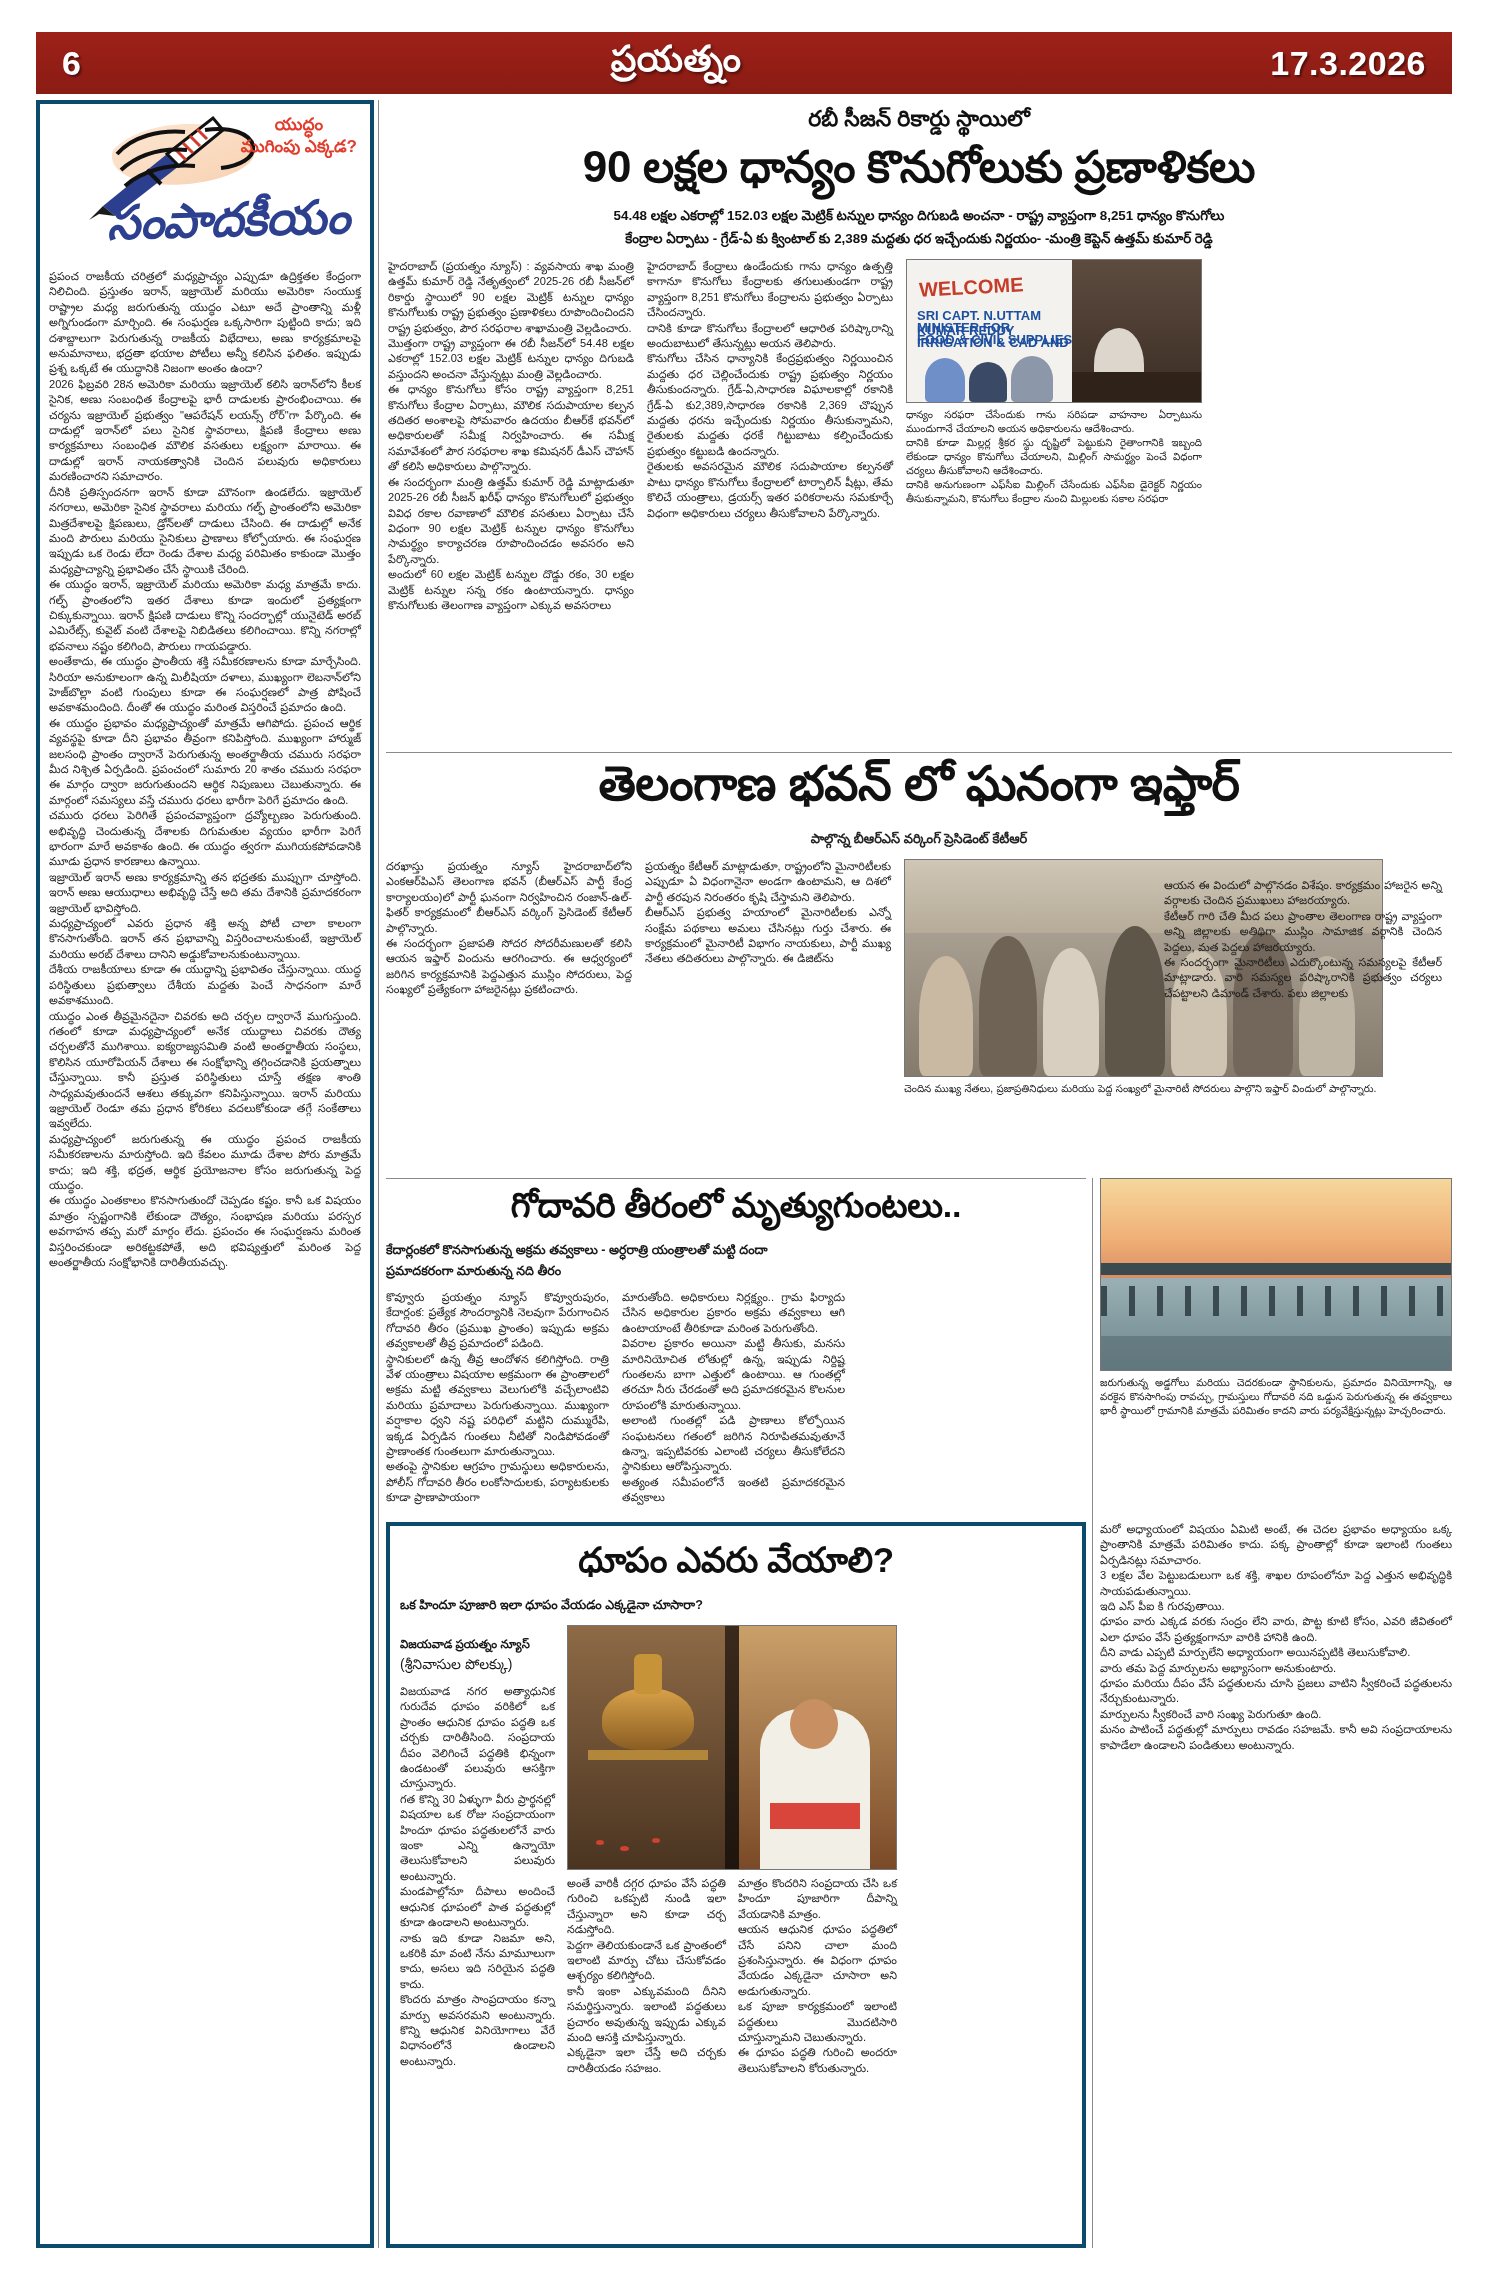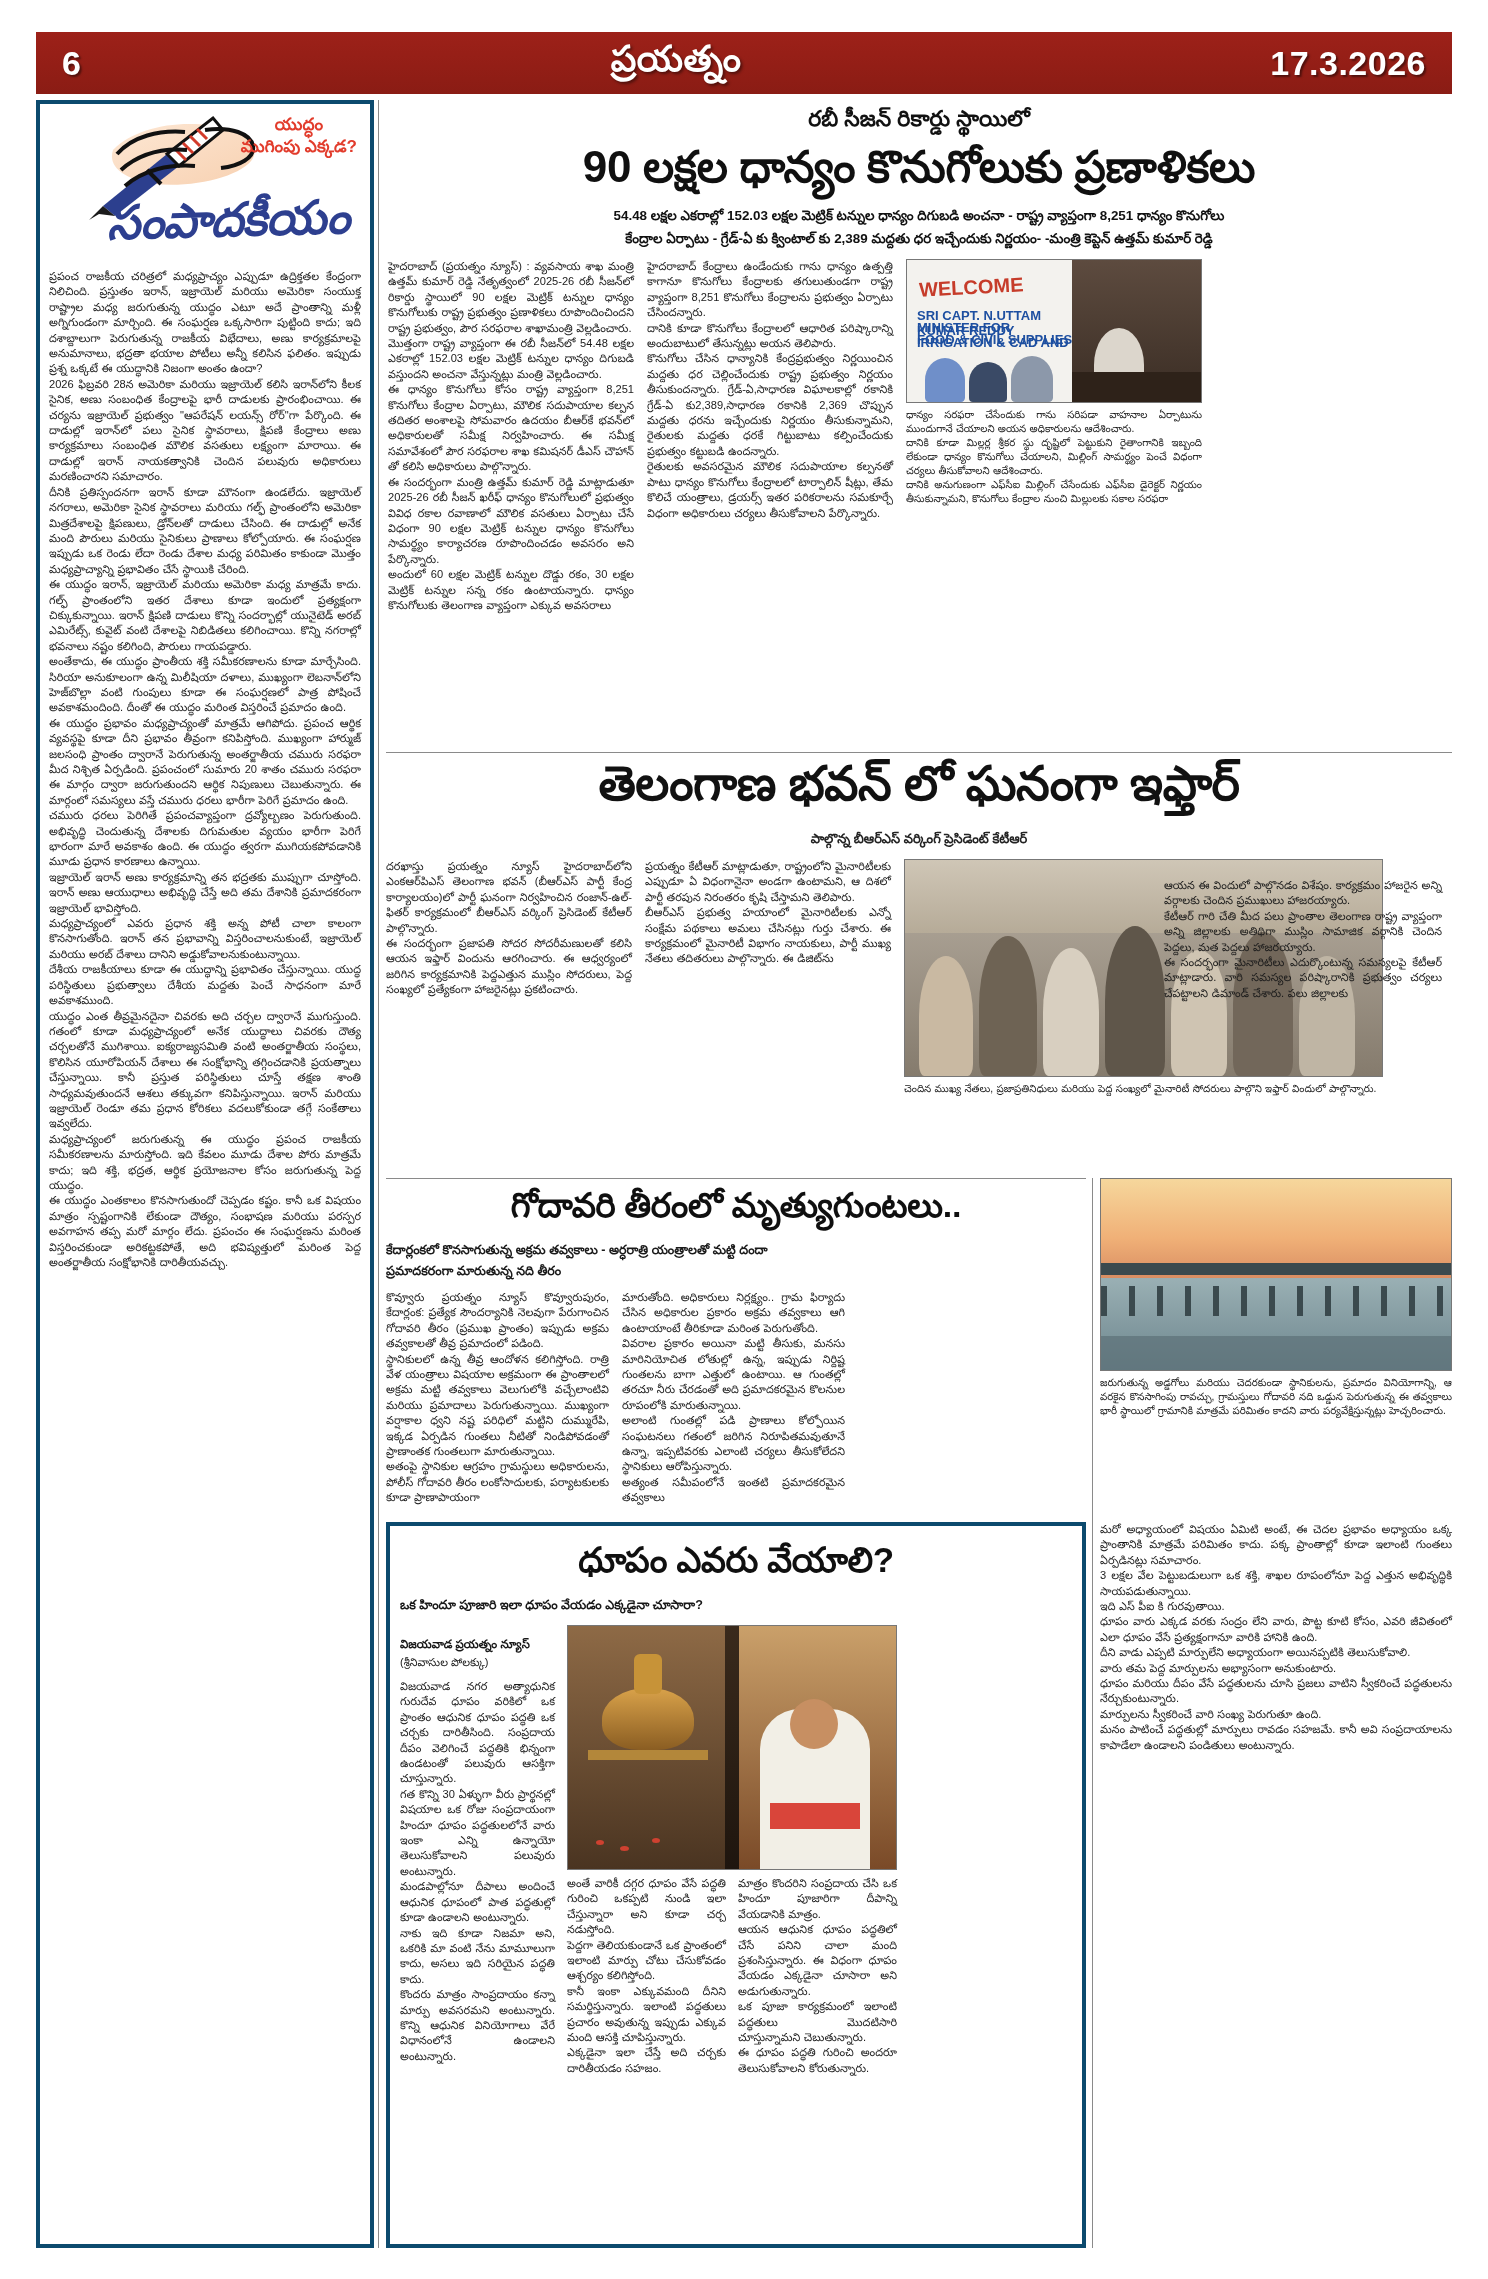--- a/index.html
+++ b/index.html
@@ -239,21 +239,21 @@
     color: #181818;
     margin-top: 9px;
   }
   .s4-byline {
     font-size: 11.6px;
     font-weight: bold;
     color: #181818;
     margin-top: 12px;
   }
   .s4-byline2 {
-    font-size: 11px;
+    font-size: 14px;
     color: #181818;
     margin-top: 2px;
   }
   .photo4 {
     width: 330px; height: 245px;
     border: 1px solid #777;
     position: relative; overflow: hidden;
     background: linear-gradient(180deg,#caa06a 0%,#7a4a28 100%);
   }
 

